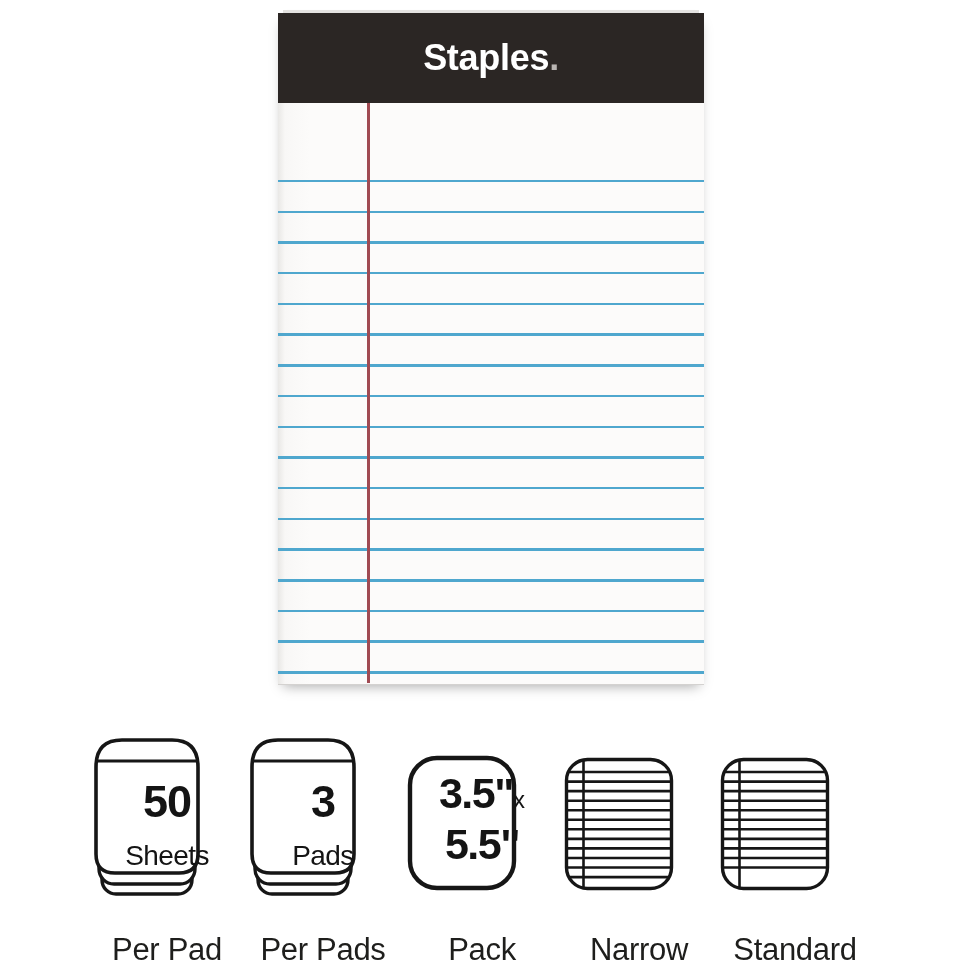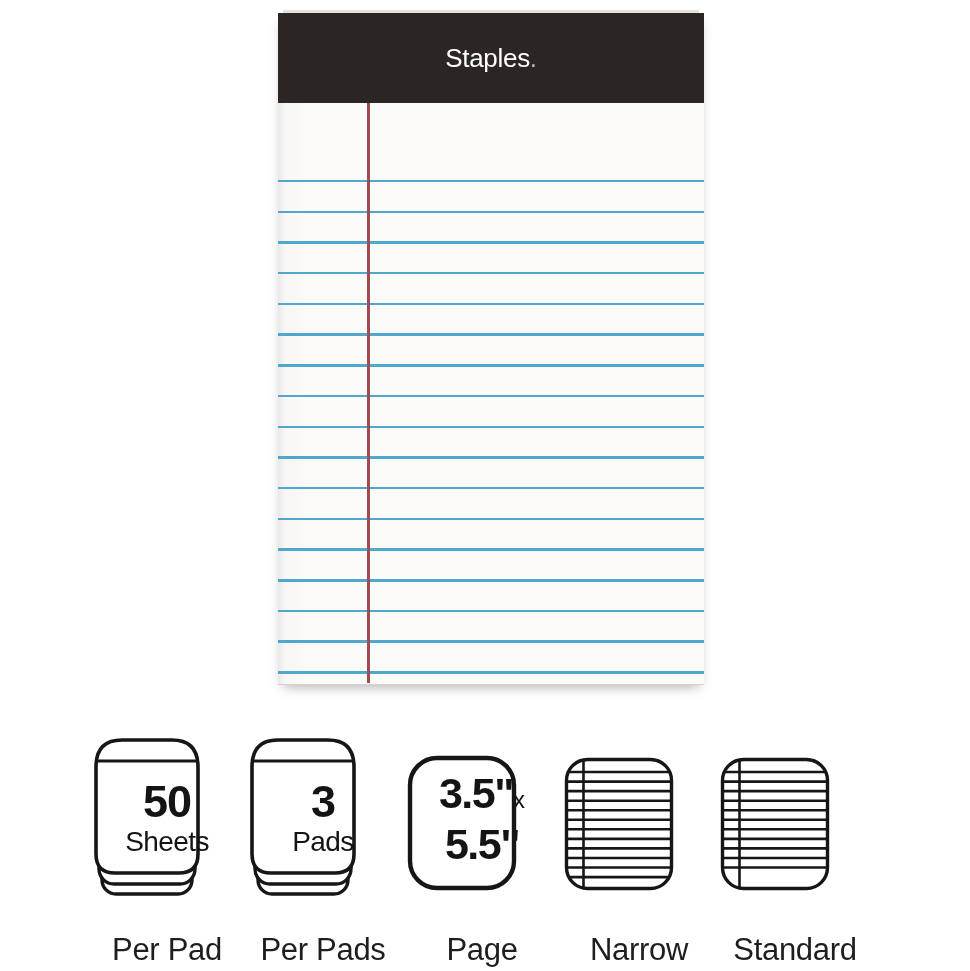--- a/index.html
+++ b/index.html
@@ -18,21 +18,21 @@
   .pad-top-edge {
     position:absolute; top:-3px; left:5px; right:5px; height:3px;
     background:#e4e2e0;
   }
   .pad-header {
     position:absolute; left:0; top:0; right:0; height:90px;
     background:var(--header-bg,#2b2624);
     display:flex; align-items:center; justify-content:center;
   }
   .brand-logo {
-    color:var(--logo-text,#ffffff); font-size:26px; font-weight:400;
+    color:var(--logo-text,#ffffff); font-size:36px; font-weight:700;
     letter-spacing:-0.3px;
     text-align:center;
   }
   .brand-logo .mark { color:#b9b5b2; }
   .pad-paper {
     position:absolute; left:0; top:90px; right:0; bottom:0;
     background:linear-gradient(to right,#e9e8e6 0px,#f8f7f6 7px,var(--paper,#fcfbfa) 32px);
     border-bottom:1px solid #d4d2d0;
   }
   .rules {
@@ -55,21 +55,21 @@
   .icon-wrap { position:relative; display:flex; }
   .icon-wrap svg { display:block; }
   .m-pad   { margin-top:2px; }
   .m-size  { margin-top:20px; }
   .m-ruled { margin-top:22px; }
 
   .pad-icon-text {
     position:absolute; left:0; right:0; top:46px; pointer-events:none;
   }
   .pad-value { font-size:45px; font-weight:700; line-height:42px; letter-spacing:-1px; color:#141414; }
-  .pad-unit  { font-size:28px; line-height:32px; letter-spacing:-0.6px; margin-top:3px; color:#141414; }
+  .pad-unit  { font-size:28px; line-height:32px; letter-spacing:-0.6px; margin-top:17px; color:#141414; }
 
   .size-icon-text {
     position:absolute; left:0; right:0; top:36px; pointer-events:none;
     font-weight:700; color:#141414;
   }
   .size-line { font-size:43px; line-height:45px; letter-spacing:-1.5px; }
   .size-line .x { font-size:24px; font-weight:400; letter-spacing:0; }
 
   .feature-label {
     position:absolute; top:196px; left:-25px; right:-25px;
@@ -137,21 +137,21 @@
     <div class="icon-wrap">
       <svg class="m-size" width="110" height="136" viewBox="0 0 110 136">
         <rect class="fillw" x="3" y="3" width="104" height="130" rx="27" stroke-width="4.4"></rect>
       </svg>
       <div class="size-icon-text">
         <div class="size-line"><span>3.5"</span><span class="x">x</span></div>
         <div class="size-line"><span>5.5"</span></div>
       </div>
     </div>
     <div class="feature-label">
-      <div>Page</div>
+      <div>Pack</div>
       <div>Size</div>
     </div>
   </div>
 
   <div class="feature" style="left:720px">
     <div class="icon-wrap">
       <svg class="m-ruled" width="110" height="134" viewBox="0 0 110 134">
         <defs>
             <clipPath id="clip-r5">
               <rect x="2" y="2" width="106" height="130" rx="21"></rect>

